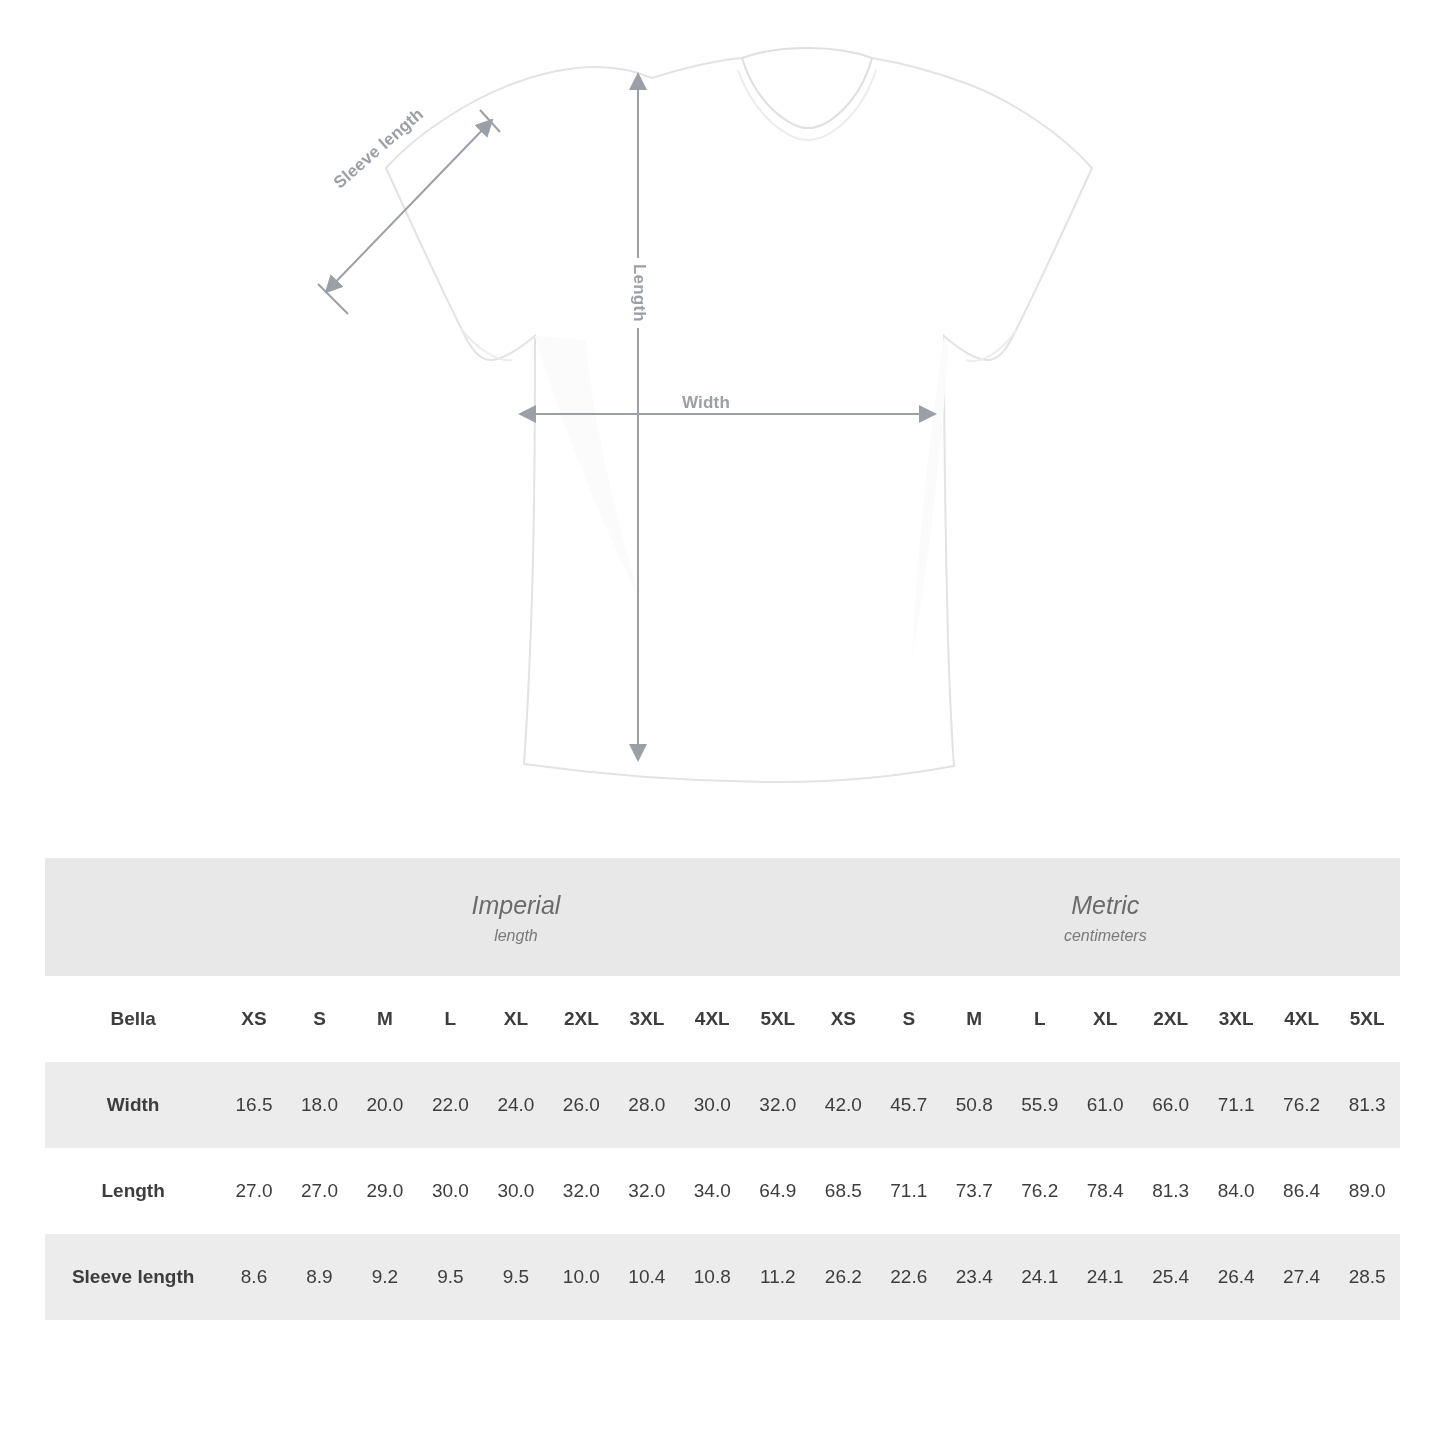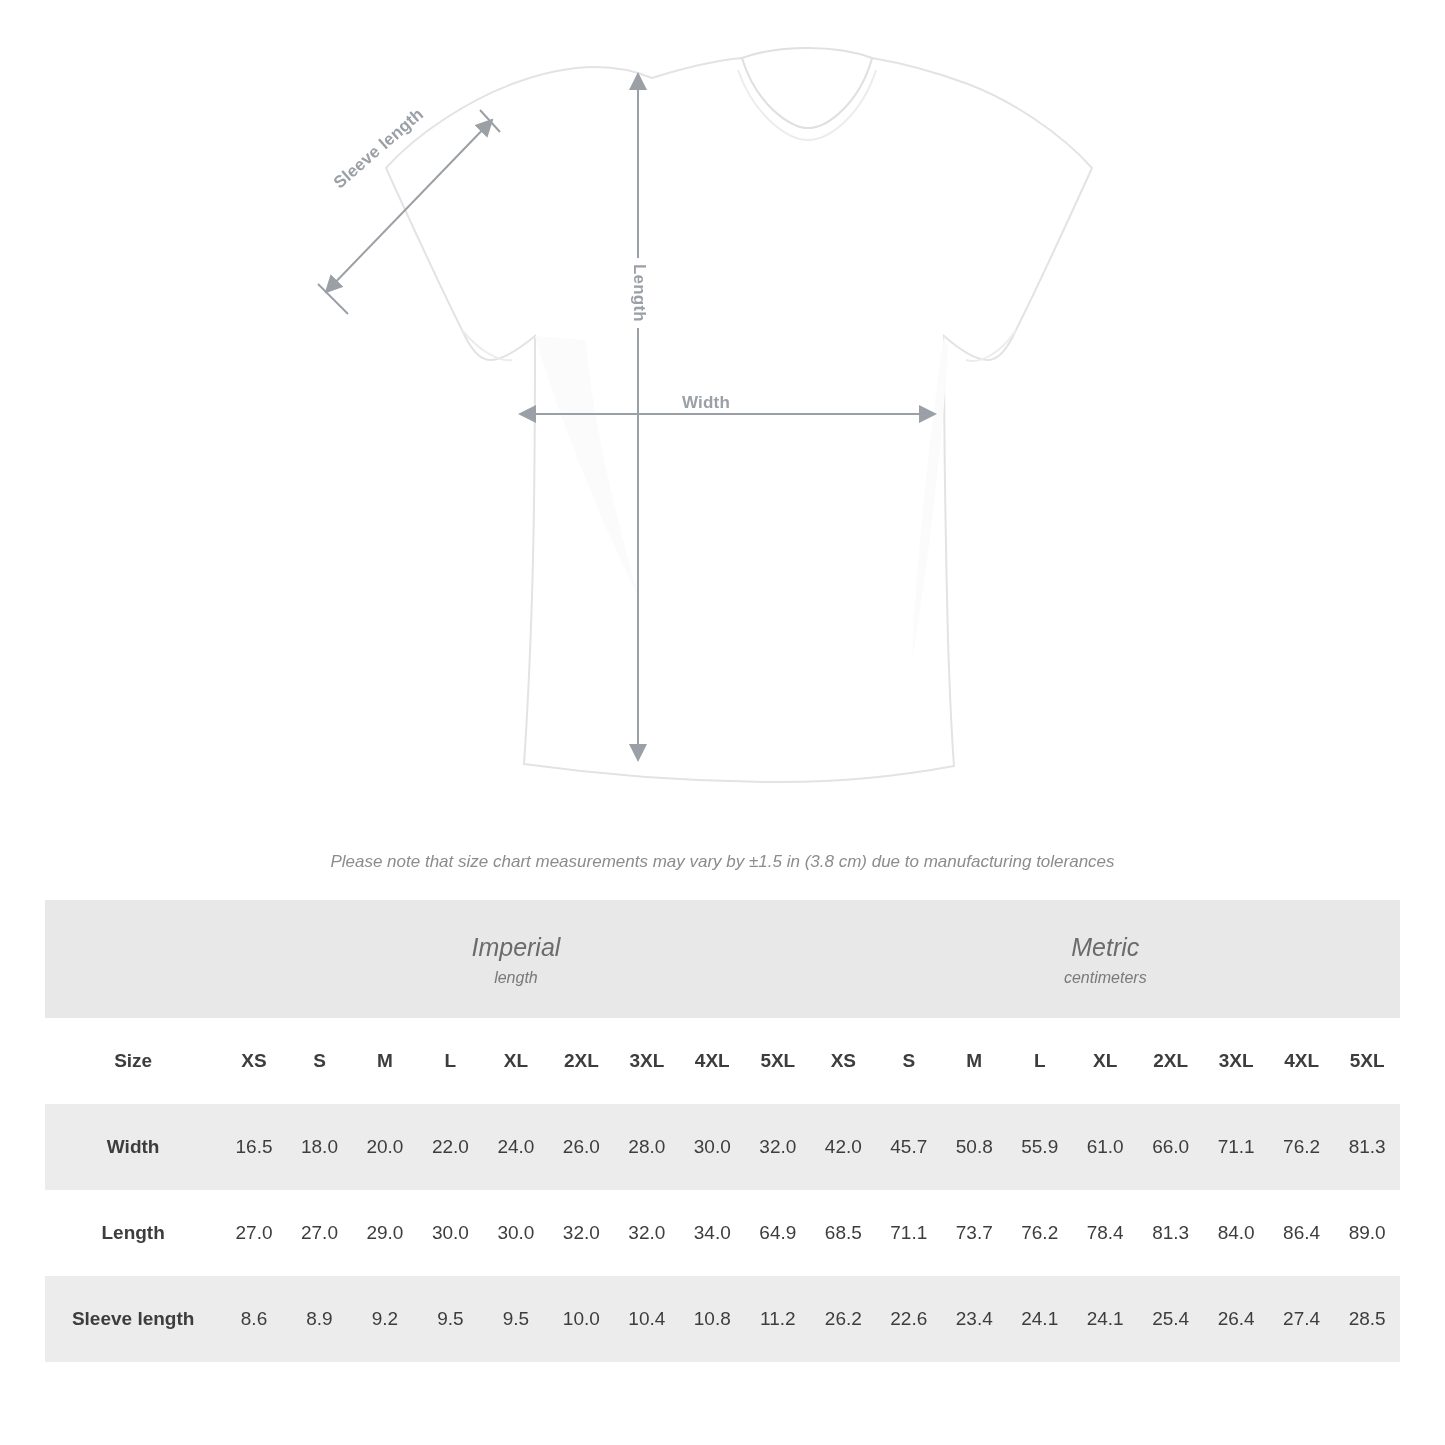--- a/index.html
+++ b/index.html
@@ -200,21 +200,20 @@
       <line x1="318" y1="284" x2="348" y2="314" stroke="#9aa0a6" stroke-width="2"></line>
       <line x1="480" y1="110" x2="500" y2="132" stroke="#9aa0a6" stroke-width="2"></line>
     </svg>
 
     <div class="dim-label width-lbl">Width</div>
     <div class="dim-label length-lbl">Length</div>
     <div class="dim-label sleeve-lbl">Sleeve length</div>
   </div>
 
   <div class="title-block">
-    <p class="chart-note">Please note that size chart measurements may vary by ±1.5 in (3.8 cm) due to manufacturing tolerances</p>
   </div>
 
   <div class="table-wrap">
     <table class="size-table">
       <colgroup>
         <col class="col-label">
         <col class="col-val">
           <col class="col-val">
           <col class="col-val">
           <col class="col-val">
@@ -241,21 +240,21 @@
             <div class="unit-name">Imperial</div>
             <div class="unit-sub">length</div>
           </td>
           <td class="unit-cell" colspan="9">
             <div class="unit-name">Metric</div>
             <div class="unit-sub">centimeters</div>
           </td>
         </tr>
 
         <tr class="size-row">
-          <td class="rowlabel">Size</td>
+          <td class="rowlabel">Bella</td>
           <td>XS</td>
           <td>S</td>
           <td>M</td>
           <td>L</td>
           <td>XL</td>
           <td>2XL</td>
           <td>3XL</td>
           <td>4XL</td>
           <td>5XL</td>
           <td>XS</td>

